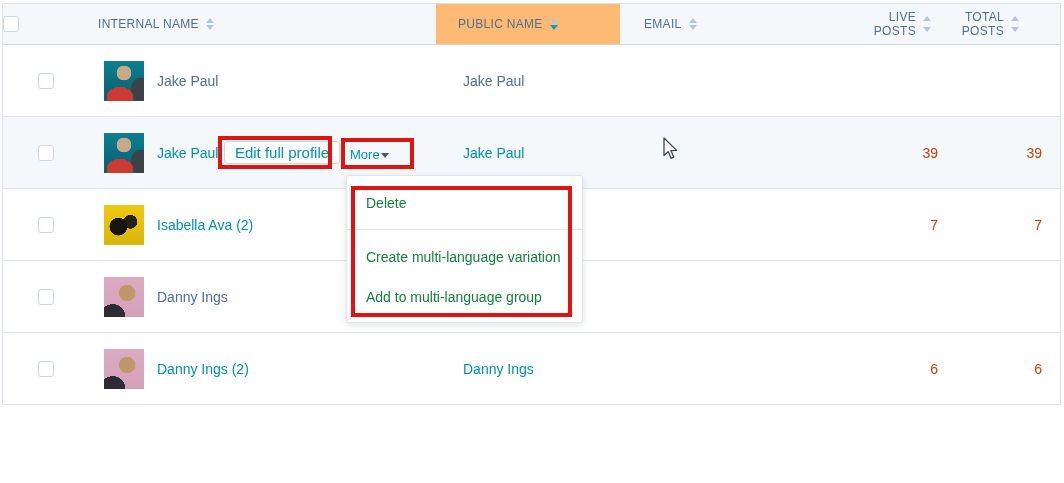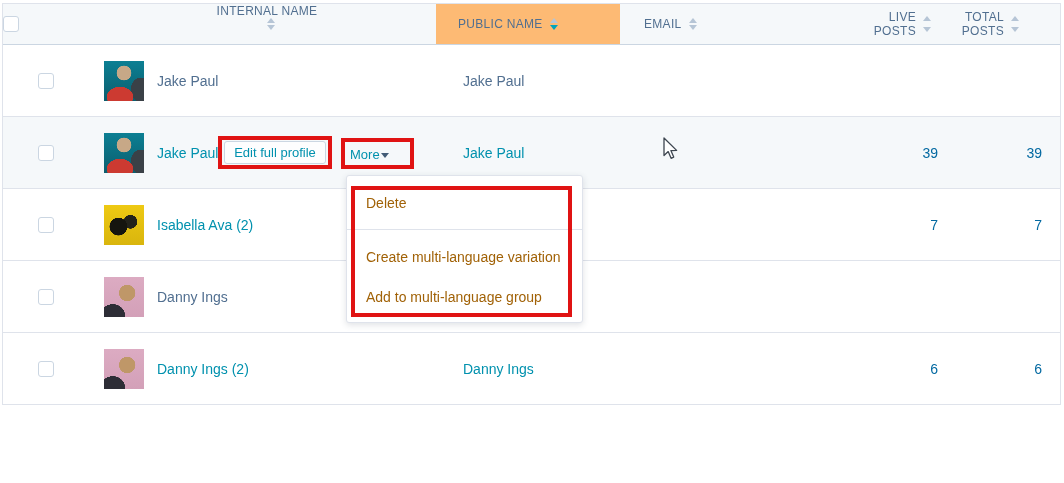--- a/index.html
+++ b/index.html
@@ -11,21 +11,21 @@
            border:1px solid #dfe3eb; border-bottom:none; }
   .thead { display:flex; height:41px; background:#f5f8fa; border-bottom:1px solid #cbd6e2; }
   .hcell { display:flex; align-items:center; font-size:12px; color:#516f90;
            letter-spacing:.3px; height:100%; flex:none; cursor:pointer; }
   .c-check { width:70px; flex:none; }
   .c-internal { width:363px; flex:none; }
   .c-public { width:184px; flex:none; }
   .c-email { width:213px; flex:none; }
   .c-live { width:110px; flex:none; }
   .c-total { width:112px; flex:none; }
-  .hcell.c-internal { padding-left:25px;flex-direction:column; }
+  .hcell.c-internal { padding-left:25px; }
   .hcell.c-public { padding-left:22px; }
   .hcell.c-public.active { background:#fdba74; }
   .hcell.c-email { padding-left:24px; }
   .hcell.c-live { justify-content:flex-end; padding-right:12px; }
   .hcell.c-total { justify-content:flex-end; padding-right:36px; }
   .hlines { text-align:right; line-height:14px;margin-left:40px; }
   .sort { display:flex; flex-direction:column; margin-left:7px; }
   .sort.tight { gap:2px; }
   .sort.tall { gap:6px; }
   .tri-up { width:0; height:0; border-left:4px solid transparent; border-right:4px solid transparent;
@@ -41,21 +41,21 @@
   .checkbox { width:16px; height:16px; background:#fff; border:1px solid #cbd6e2;
               border-radius:3px; display:inline-block; cursor:pointer; }
   .cell.c-internal { padding-left:26px; }
   .avatar { width:40px; height:40px; flex:none; }
   .iname { margin-left:13px; font-size:14px; color:#516f90; white-space:nowrap; }
   .iname.link, .pname.link { color:#0091ae; cursor:pointer; }
   .cell.c-public { padding-left:22px; }
   .pname { font-size:14px; color:#516f90; white-space:nowrap; }
   .cell.c-live { justify-content:flex-end; padding-right:10px; }
   .cell.c-total { justify-content:flex-end; padding-right:18px; }
-  .num { font-size:14px; color:#0369a1; }
+  .num { font-size:14px; color:#c2410c; }
 
   
   .av-jake {
     background:
       radial-gradient(circle at 50% 30%, #c7a887 0 21%, rgba(0,0,0,0) 22%),
       radial-gradient(ellipse 55% 42% at 40% 90%, #cc3a31 0 60%, rgba(0,0,0,0) 61%),
       radial-gradient(ellipse 45% 55% at 92% 72%, #3a4147 0 55%, rgba(0,0,0,0) 56%),
       linear-gradient(180deg, #0c7f93, #0b5e6e); }
   .av-isabella {
     background:
@@ -69,34 +69,34 @@
       radial-gradient(circle at 36% 54%, #15150f 0 26%, rgba(0,0,0,0) 27%),
       radial-gradient(circle at 66% 42%, #22221a 0 19%, rgba(0,0,0,0) 20%),
       linear-gradient(180deg, #eec913, #d9b50d); }
   .av-danny {
     background:
       radial-gradient(circle at 58% 40%, #bf9768 0 24%, rgba(0,0,0,0) 25%),
       radial-gradient(ellipse 52% 48% at 22% 96%, #2d2d36 0 58%, rgba(0,0,0,0) 59%),
       linear-gradient(180deg, #dcabc2, #d3a0b8); }
 
   
-  .edit-btn { position:absolute; left:224px; top:141px; width:102px; height:23px;
+  .edit-btn { position:absolute; left:224px; top:141px; width:116px; height:23px;
               background:#fdfdfe; border:1px solid #cbd6e2; border-radius:3px;
-              color:#0091ae; font-size:13px; font-family:"Liberation Sans", sans-serif;
+              color:#0091ae; font-size:15px; font-family:"Liberation Sans", sans-serif;
               display:flex; align-items:center; justify-content:center; cursor:pointer; }
   .more-btn { position:absolute; left:350px; top:145px; height:18px; display:flex;
               align-items:center; gap:1px; color:#0091ae; font-size:13px; cursor:pointer; }
   .caret { width:0; height:0; border-left:4px solid transparent; border-right:4px solid transparent;
            border-top:5px solid #425b76; margin-top:2px; }
 
   
   .dropdown { position:absolute; left:346px; top:175px; width:237px; height:148px;
               background:#fff; border:1px solid #dfe3eb; border-radius:3px;
               box-shadow:0 2px 6px rgba(45,62,80,.15); }
-  .menu-item { position:absolute; left:19px; font-size:14px; color:#a16207;
+  .menu-item { position:absolute; left:19px; font-size:14px; color:#15803d;
                white-space:nowrap; cursor:pointer; }
   .mi-delete { top:19px; }
   .menu-divider { position:absolute; left:0; top:53px; width:100%; height:1px; background:#dfe3eb; }
   .mi-create { top:73px; }
   .mi-add { top:113px; }
 
   
   .redbox { position:absolute; border:4px solid #e01313; background:transparent; }
   .rb-edit { left:218px; top:136px; width:114px; height:33px; }
   .rb-more { left:341px; top:138px; width:73px; height:31px; }

